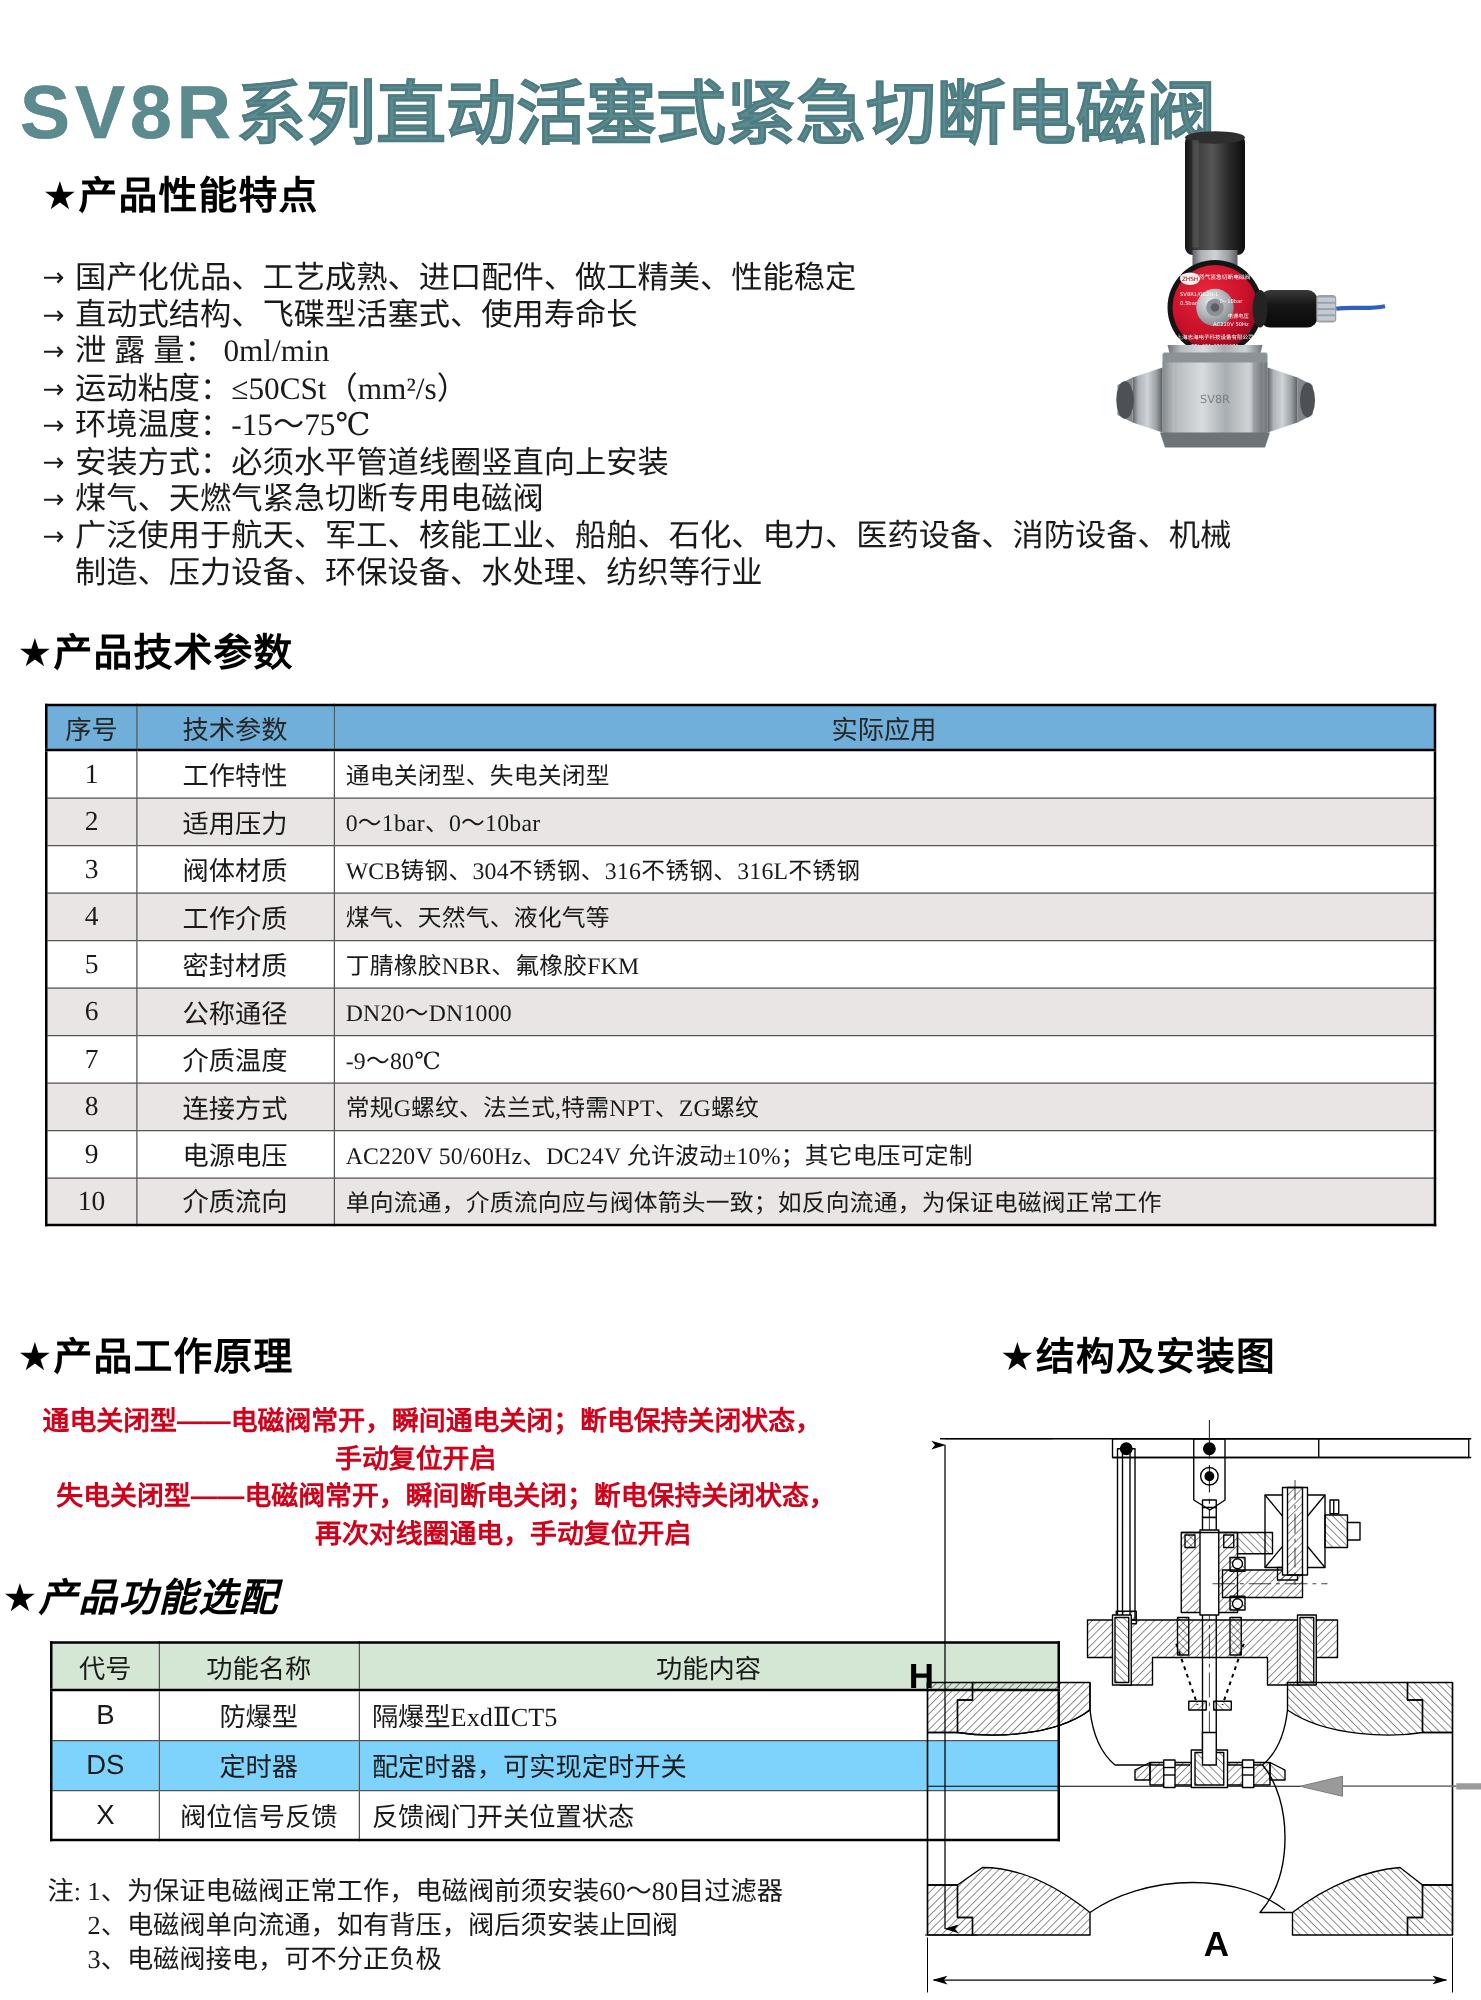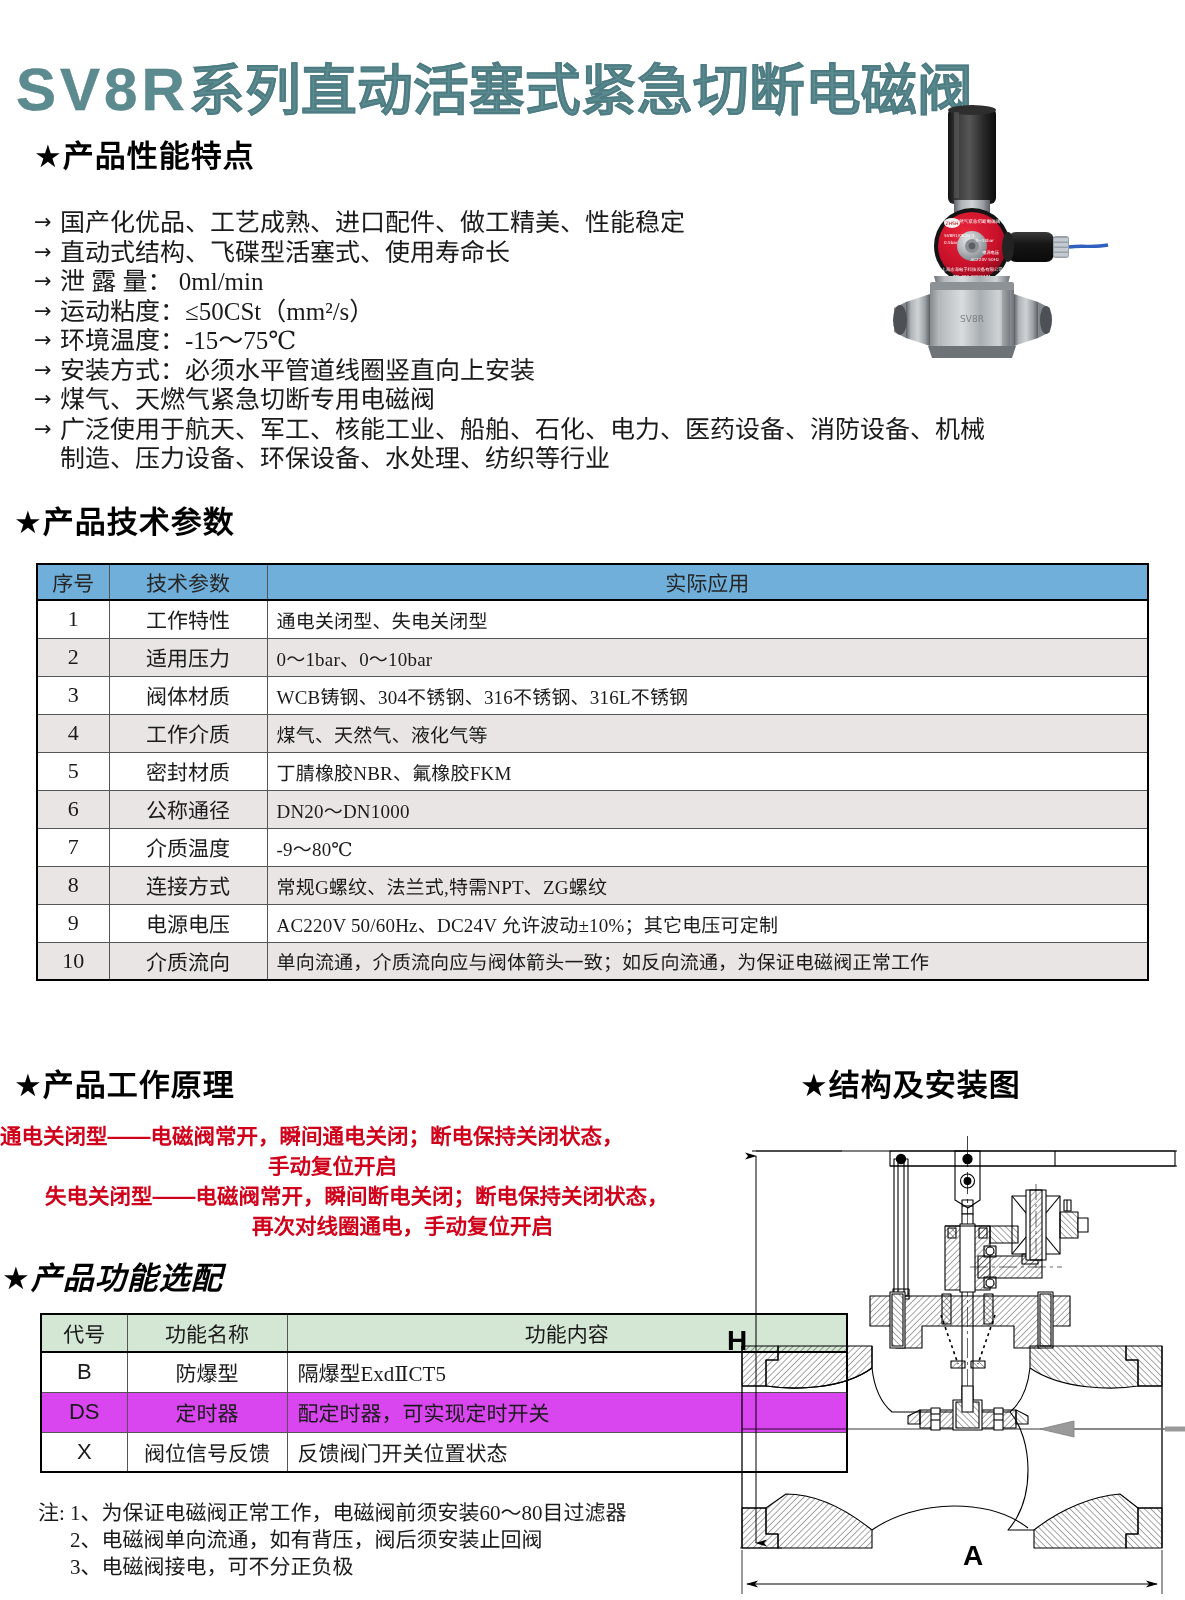--- a/index.html
+++ b/index.html
@@ -115,21 +115,21 @@
   
   #principle-text{
     position:absolute; left:0px; top:1122px; width:762px;
     color:#d0021b;
     font-family:"Liberation Sans","DejaVu Sans",sans-serif;
     font-weight:bold;
     font-size:21.5px;
     line-height:30px;
   }
   #principle-text .ln{ white-space:nowrap; }
-  #principle-text .l1{ }
+  #principle-text .l1{ padding-left:34px; }
   #principle-text .l2{ padding-left:268px; }
   #principle-text .l3{ padding-left:45px; }
   #principle-text .l4{ padding-left:252px; }
 
   
   #options-table{
     position:absolute; left:40px; top:1313px;
     width:808px;
     border-collapse:collapse;
     border:2.5px solid #000;
@@ -149,21 +149,21 @@
     text-align:center;
     border-bottom:2px solid #000;
     height:38px;
   }
   #options-table col.oc1{ width:86px; }
   #options-table col.oc2{ width:160px; }
   #options-table col.oc3{ width:auto; }
   #options-table td.code{ text-align:center; font-family:"Liberation Sans","DejaVu Sans",sans-serif; font-size:22px;}
   #options-table td.fname{ text-align:center; }
   #options-table td.fdesc{ text-align:left; padding-left:10px; }
-  #options-table tbody tr.alt td{ background:#d946ef; }
+  #options-table tbody tr.alt td{ background:#7dd3fc; }
 
   
   #notes{
     position:absolute; left:38px; top:1500px;
     font-size:21px; line-height:27px;
     white-space:nowrap;
   }
   #notes .nrow{ display:flex; }
   #notes .nlabel{ width:32px; flex:0 0 32px; }
   #notes .nrow.indent .nlabel{ visibility:hidden; }

